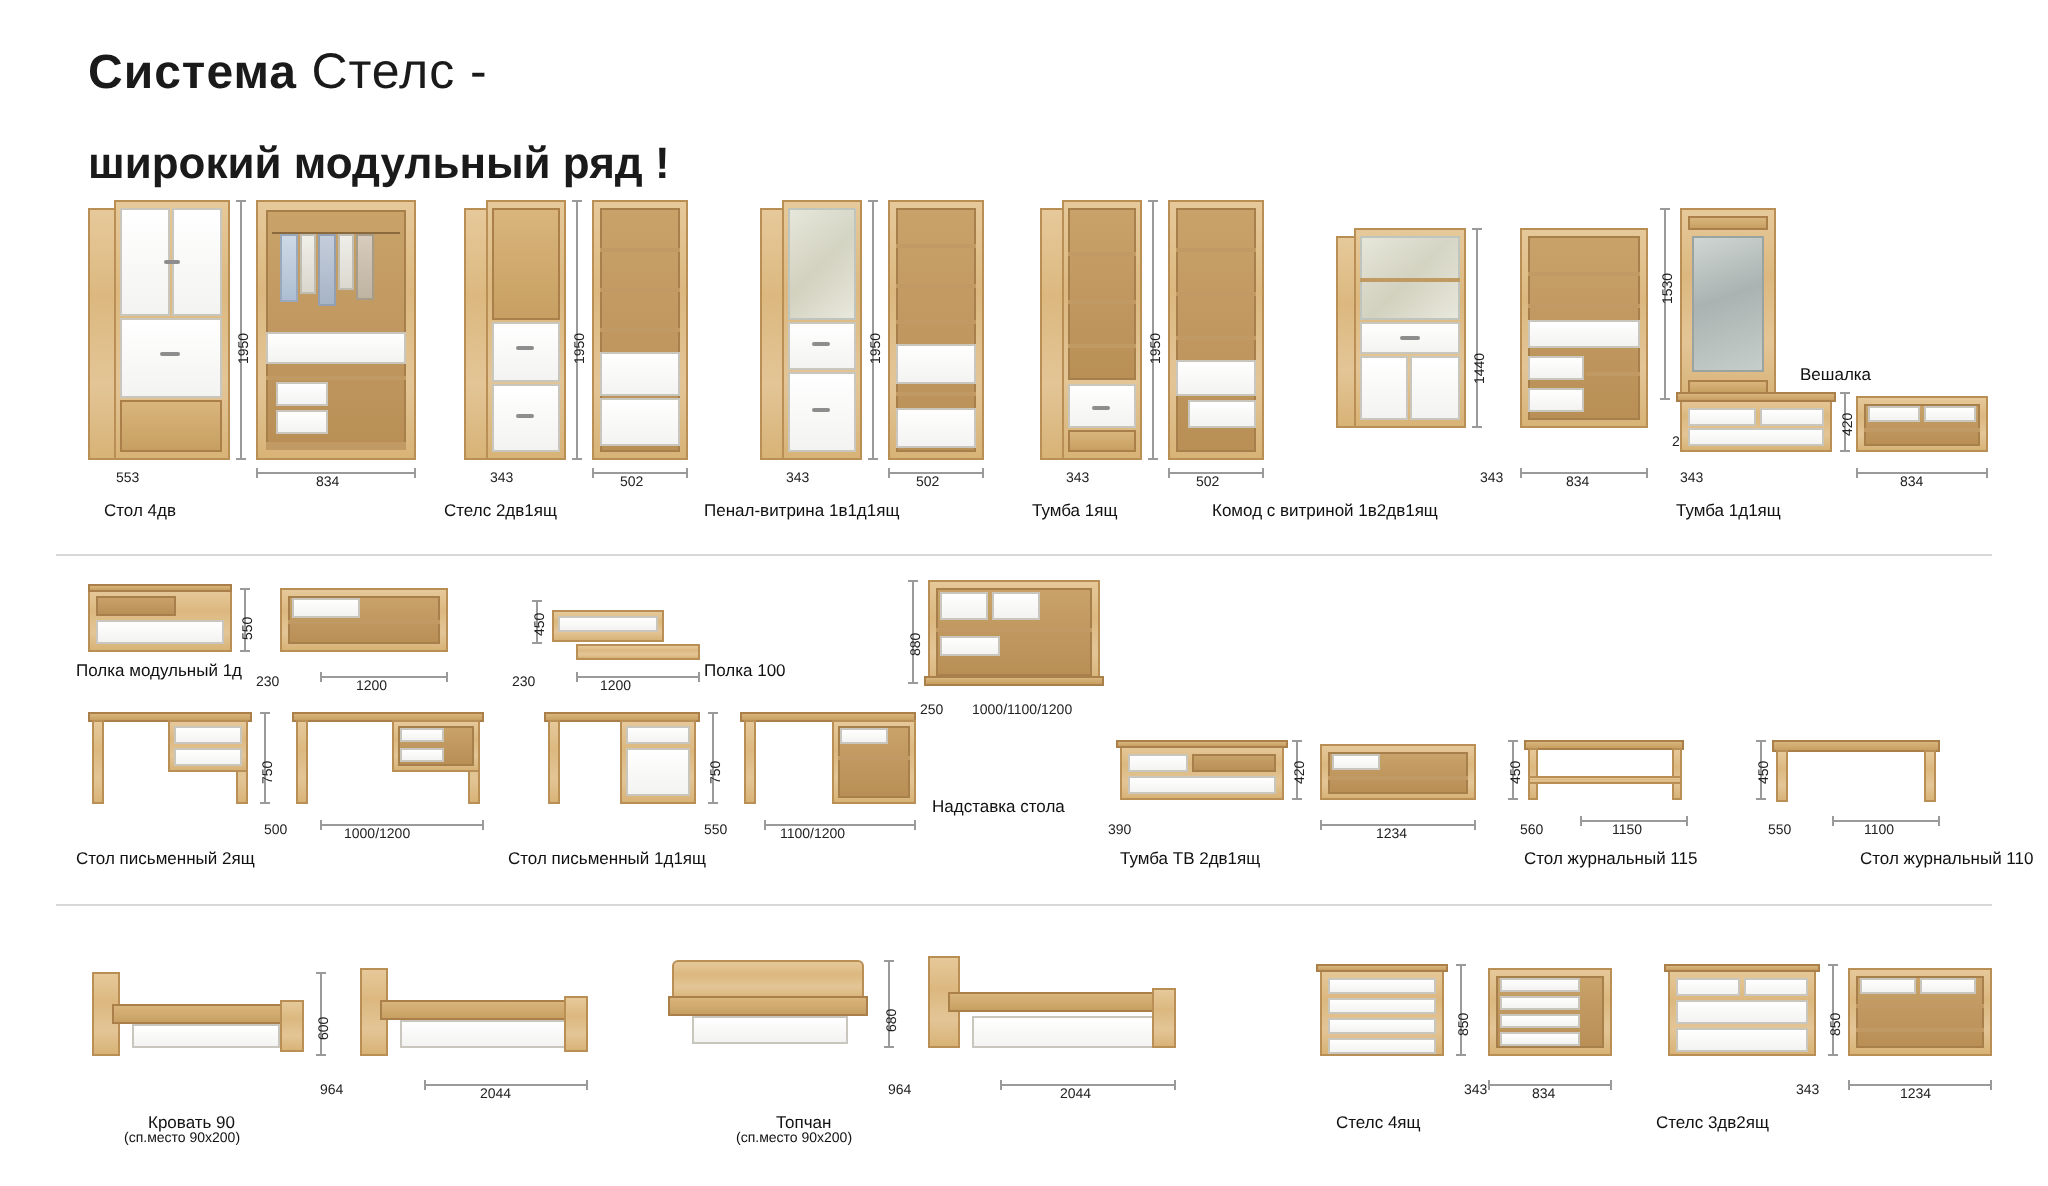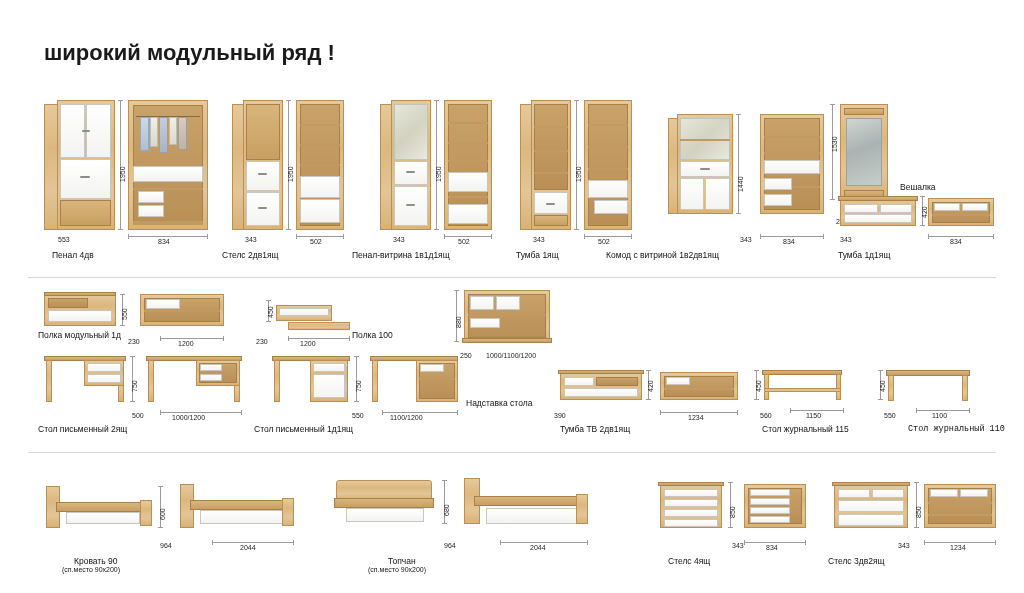--- a/index.html
+++ b/index.html
@@ -87,20 +87,24 @@
     border:1px solid #9aa3a0;
   }
   .hand{background:#8d8d8d;position:absolute;height:1.5px;border-radius:1px;}
 </style>
 </head>
 <body>
 
 <div class="sheet">
 
   <div class="title">
+    <div class="title-line1">
+      <span>Система</span>
+      <span class="light">Стелс  -</span>
+    </div>
     <div class="title-line2">широкий модульный ряд !</div>
   </div>
 
   <div class="rule" style="top:277px;"></div>
   <div class="rule" style="top:452px;"></div>
 
   <div class="item">
 
     <div class="fx wood" style="left:44px;top:104px;width:14px;height:126px;"></div>
 
@@ -108,21 +112,21 @@
     <div class="fx white" style="left:60px;top:104px;width:25px;height:54px;"></div>
     <div class="fx white" style="left:86px;top:104px;width:25px;height:54px;"></div>
     <div class="fx white" style="left:60px;top:159px;width:51px;height:40px;"></div>
     <div class="fx wood-d" style="left:60px;top:200px;width:51px;height:26px;"></div>
     <div class="hand" style="left:82px;top:130px;width:8px;"></div>
     <div class="hand" style="left:80px;top:176px;width:10px;"></div>
 
     <div class="dline-v" style="left:120px;top:100px;height:130px;"></div>
     <div class="dim vert" style="left:119px;top:182px;">1950</div>
     <div class="dim" style="left:58px;top:236px;">553</div>
-    <div class="caption" style="left:52px;top:250px;">Пенал 4дв</div>
+    <div class="caption" style="left:52px;top:250px;">Стол 4дв</div>
   </div>
 
   <div class="item">
     <div class="fx wood" style="left:128px;top:100px;width:80px;height:130px;"></div>
     <div class="fx cav" style="left:133px;top:105px;width:70px;height:120px;"></div>
 
     <div class="fx" style="left:136px;top:116px;width:64px;height:1px;background:#8a6a3d;"></div>
 
     <div class="fx" style="left:140px;top:117px;width:9px;height:34px;background:linear-gradient(180deg,#cfd9e6,#aebed2);border:1px solid #9aa8bb;"></div>
     <div class="fx" style="left:150px;top:117px;width:8px;height:30px;background:linear-gradient(180deg,#f0efe9,#d9d7cd);border:1px solid #bfbdb2;"></div>
@@ -411,21 +415,21 @@
 
   <div class="item">
     <div class="fx wood-d" style="left:886px;top:370px;width:84px;height:6px;"></div>
     <div class="fx wood" style="left:888px;top:375px;width:6px;height:26px;"></div>
     <div class="fx wood" style="left:962px;top:375px;width:6px;height:26px;"></div>
     <div class="dline-v" style="left:880px;top:370px;height:30px;"></div>
     <div class="dim vert" style="left:879px;top:392px;">450</div>
     <div class="dim" style="left:884px;top:412px;">550</div>
     <div class="dline-h" style="left:916px;top:410px;width:54px;"></div>
     <div class="dim" style="left:932px;top:412px;">1100</div>
-    <div class="caption" style="left:908px;top:424px;font-family:Liberation Mono, monospace;">Стол журнальный 110</div>
+    <div class="caption" style="left:930px;top:424px;">Стол журнальный 110</div>
   </div>
 
   <div class="item">
     <div class="fx wood" style="left:46px;top:486px;width:14px;height:42px;"></div>
     <div class="fx wood-d" style="left:56px;top:502px;width:96px;height:10px;"></div>
     <div class="fx white" style="left:66px;top:512px;width:74px;height:12px;"></div>
     <div class="fx wood" style="left:140px;top:500px;width:12px;height:26px;"></div>
     <div class="dline-v" style="left:160px;top:486px;height:42px;"></div>
     <div class="dim vert" style="left:159px;top:520px;">600</div>
     <div class="dim" style="left:160px;top:542px;">964</div>

